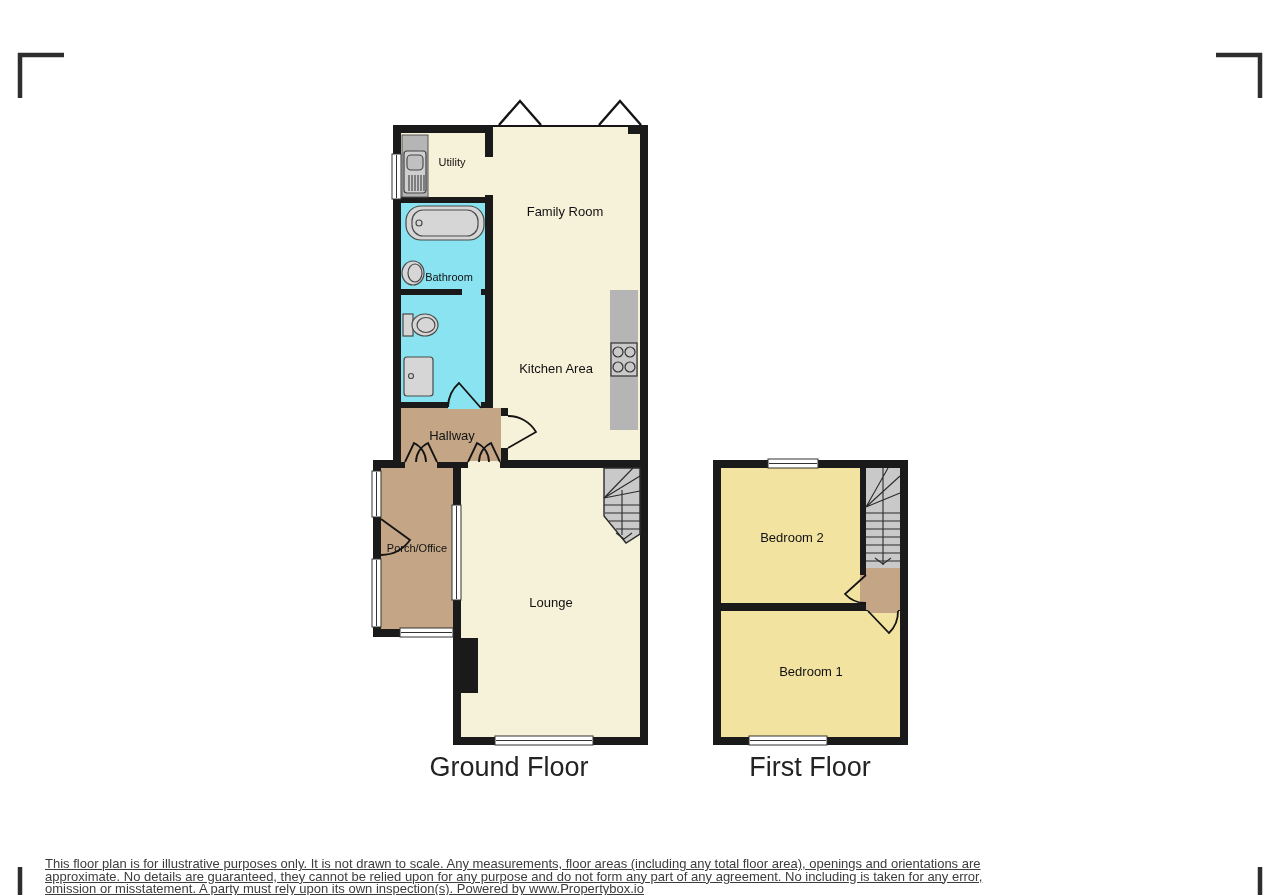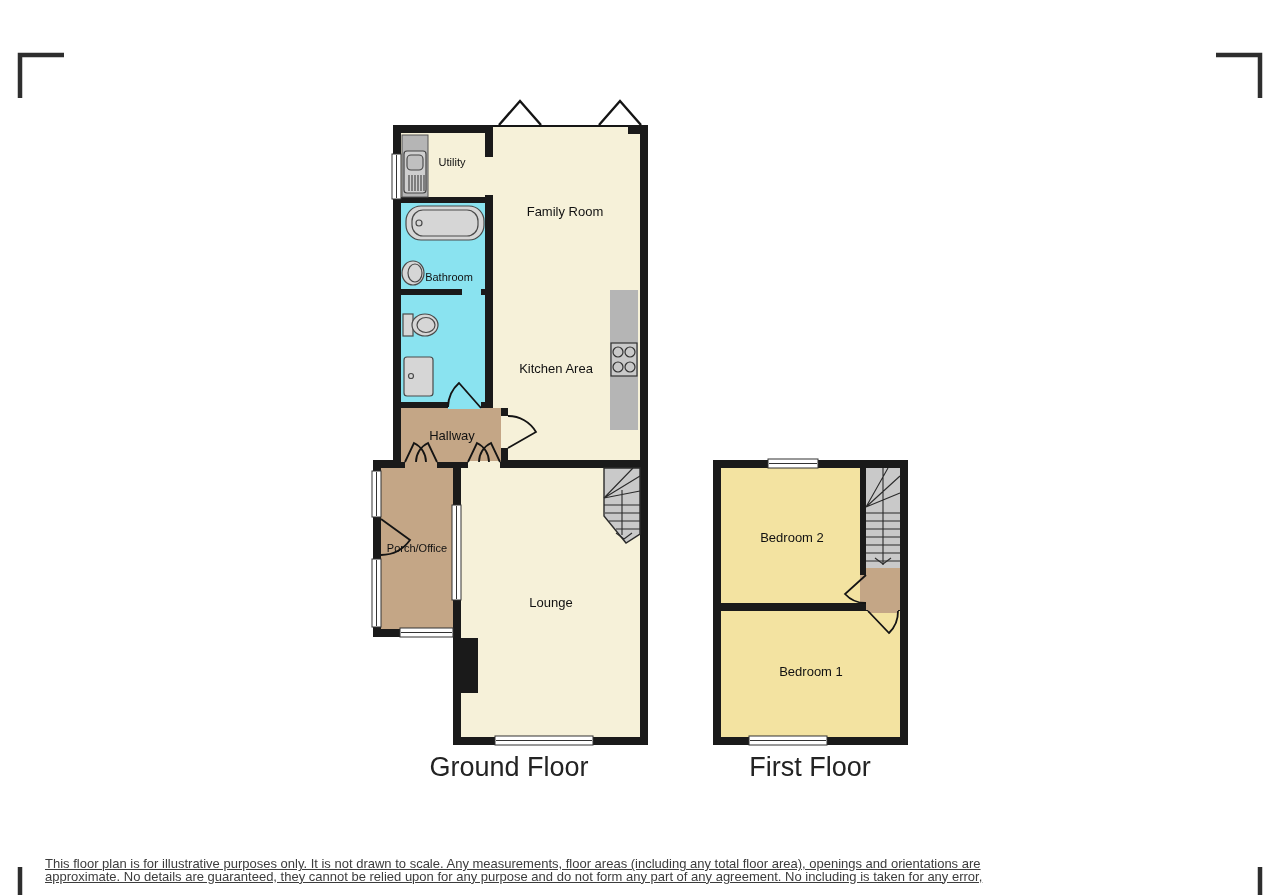--- a/index.html
+++ b/index.html
@@ -182,15 +182,16 @@
 
     <text class="lbl s13" x="792" y="507">Bedroom 2</text>
     <text class="lbl s13" x="811" y="641">Bedroom 1</text>
     <text class="title" x="810" y="741">First Floor</text>
   </g>
 </svg>
 
   <div class="disclaimer">
     <div>This floor plan is for illustrative purposes only. It is not drawn to scale. Any measurements, floor areas (including any total floor area), openings and orientations are</div>
     <div>approximate. No details are guaranteed, they cannot be relied upon for any purpose and do not form any part of any agreement. No including is taken for any error,</div>
+    <div>omission or misstatement. A party must rely upon its own inspection(s). Powered by www.Propertybox.io</div>
   </div>
 
 </div>
 
 </body></html>

